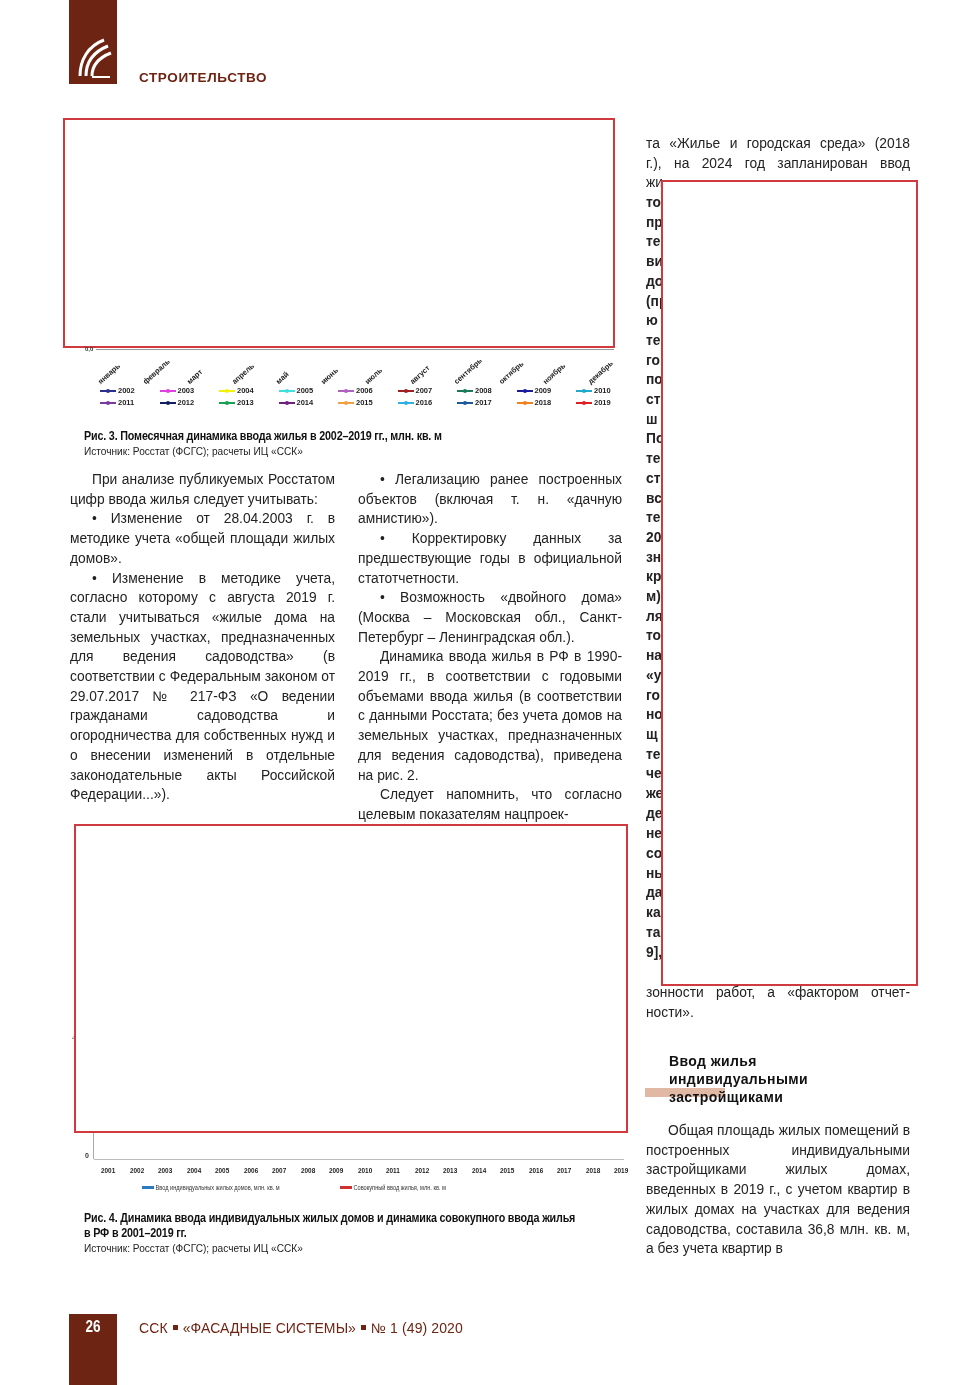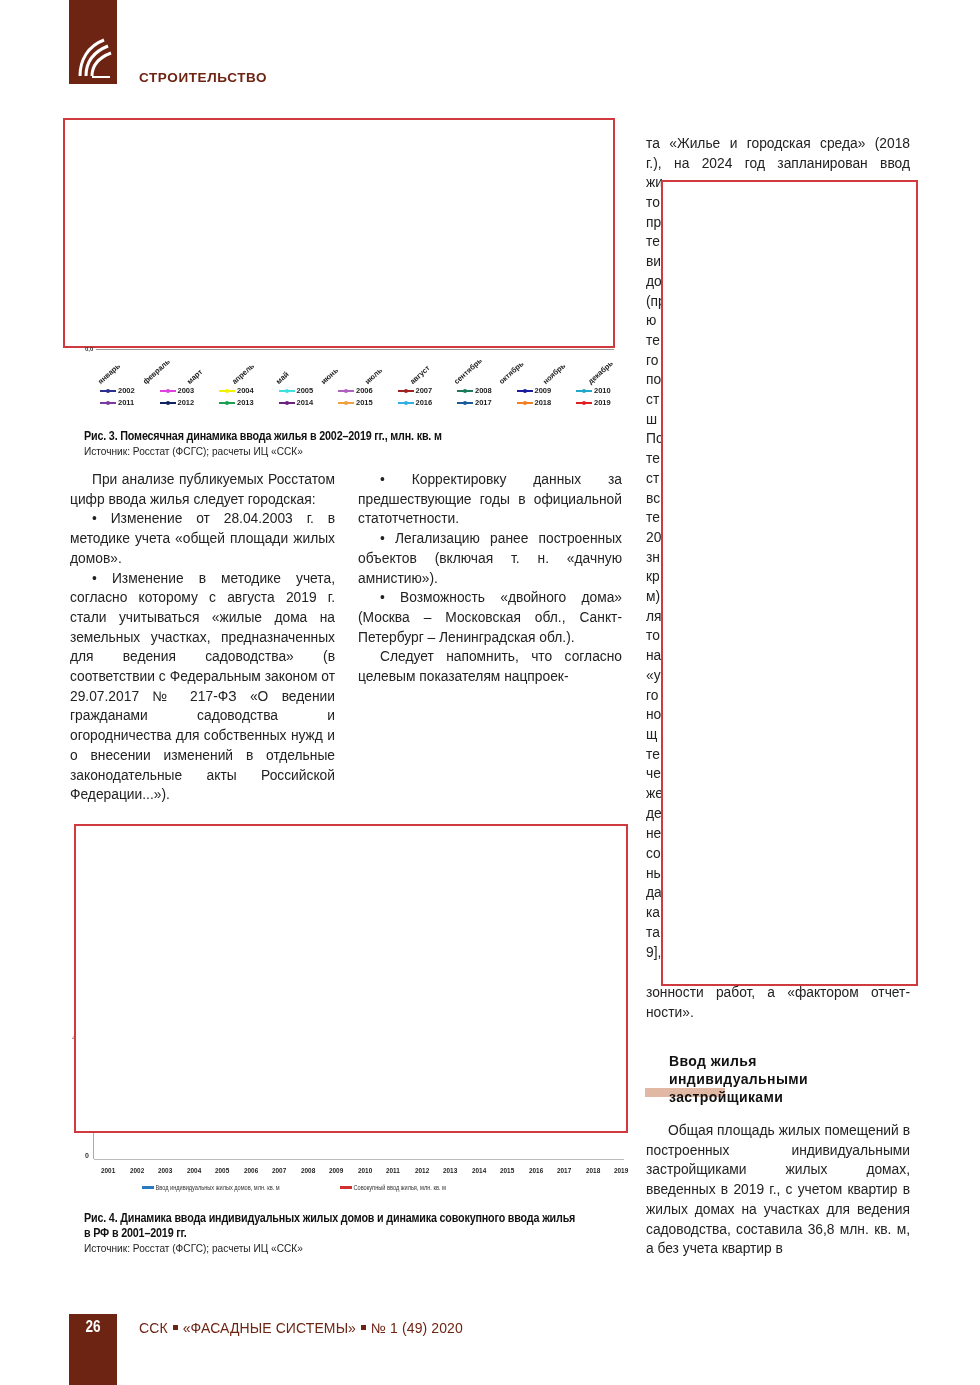--- a/index.html
+++ b/index.html
@@ -29,21 +29,21 @@
   .caption-bold { font-weight:bold; font-size:12.5px; color:#111; letter-spacing:-0.2px; font-family:"Liberation Sans Narrow","Liberation Sans",sans-serif; transform:scaleX(0.86); transform-origin:left top; white-space:nowrap; }
   .caption-src { font-size:11.5px; color:#222; transform:scaleX(0.88); transform-origin:left top; white-space:nowrap; }
   .fig3-cap { left:84px; top:429px; }
   .fig3-src { left:84px; top:445px; }
 
   .col { font-size:13.8px; line-height:19.7px; color:#222; text-align:justify; }
   .col p { margin:0; text-indent:22px; }
   .col-left { left:70px; top:470px; width:265px; }
   .col-mid { left:358px; top:470px; width:264px; }
   .col-right-top { left:646px; top:134px; width:264px; }
-  .right-frag { left:646px; width:16px; font-size:13.8px; line-height:19.7px; overflow:hidden; white-space:nowrap; }
+  .right-frag { left:646px; width:16px; font-size:13.8px; line-height:19.7px; overflow:hidden; white-space:nowrap;font-weight:bold; }
   .col-right-bot { left:646px; top:983px; width:264px; }
 
   .subhead-bar { left:645px; top:1088px; width:80px; height:9px; background:#e0b8a3; }
   .subhead { left:669px; top:1052px; font-size:14px; font-weight:bold; line-height:18px; color:#111; letter-spacing:0.4px; }
   .col-right-end { left:646px; top:1121px; width:264px; }
 
   .zero4 { left:85px; top:1152px; font-size:7px; font-weight:bold; color:#333; }
   .tick4 { left:93px; top:1133px; width:1px; height:26px; background:#aaa; }
   .axis-line4 { left:94px; top:1159px; width:530px; height:1px; background:#bbb; }
   .mark4 { left:72px; top:1035px; font-size:6px; color:#555; }
@@ -162,29 +162,30 @@
     </div>
     <div class="leg-item" style="left: 476px; top: 12px;">
       <span class="leg-line" style="background: rgb(224, 32, 32);"></span>
       <span>2019</span>
     </div>
   </div>
 <div class="abs caption-bold fig3-cap">Рис. 3. Помесячная динамика ввода жилья в 2002–2019 гг., млн. кв. м</div>
 <div class="abs caption-src fig3-src">Источник: Росстат (ФСГС); расчеты ИЦ «ССК»</div>
 
 <div class="abs col col-left">
-  <p>При анализе публикуемых Росстатом цифр ввода жилья следует городская:</p>
+  <p>При анализе публикуемых Росстатом цифр ввода жилья следует учитывать:</p>
   <p>• Изменение от 28.04.2003 г. в методике учета «общей площади жилых домов».</p>
   <p>• Изменение в методике учета, согласно которому с августа 2019 г. стали учитываться «жилые дома на земельных участках, предназначенных для ведения садоводства» (в соответствии с Федеральным законом от 29.07.2017 № 217-ФЗ «О ведении гражданами садоводства и огородничества для собственных нужд и о внесении изменений в отдельные законодательные акты Российской Федерации...»).</p>
 </div>
 
 <div class="abs col col-mid">
+  <p>• Легализацию ранее построенных объектов (включая т. н. «дачную амнистию»).</p>
   <p>• Корректировку данных за предшествующие годы в официальной статотчетности.</p>
-  <p>• Легализацию ранее построенных объектов (включая т. н. «дачную амнистию»).</p>
   <p>• Возможность «двойного дома» (Москва – Московская обл., Санкт-Петербург – Ленинградская обл.).</p>
+  <p>Динамика ввода жилья в РФ в 1990-2019 гг., в соответствии с годовыми объемами ввода жилья (в соответствии с данными Росстата; без учета домов на земельных участках, предназначенных для ведения садоводства), приведена на рис. 2.</p>
   <p>Следует напомнить, что согласно целевым показателям нацпроек-</p>
 </div>
 
 <div class="abs col col-right-top" style="text-align:justify;">
   <div style="text-align-last:justify;">та «Жилье и городская среда» (2018</div>
   <div style="text-align-last:justify;">г.), на 2024 год запланирован ввод</div>
   <div>жи</div>
 </div>
 <div class="abs right-frag" id="fragsA" style="top:193px;">
     <div>то</div>

